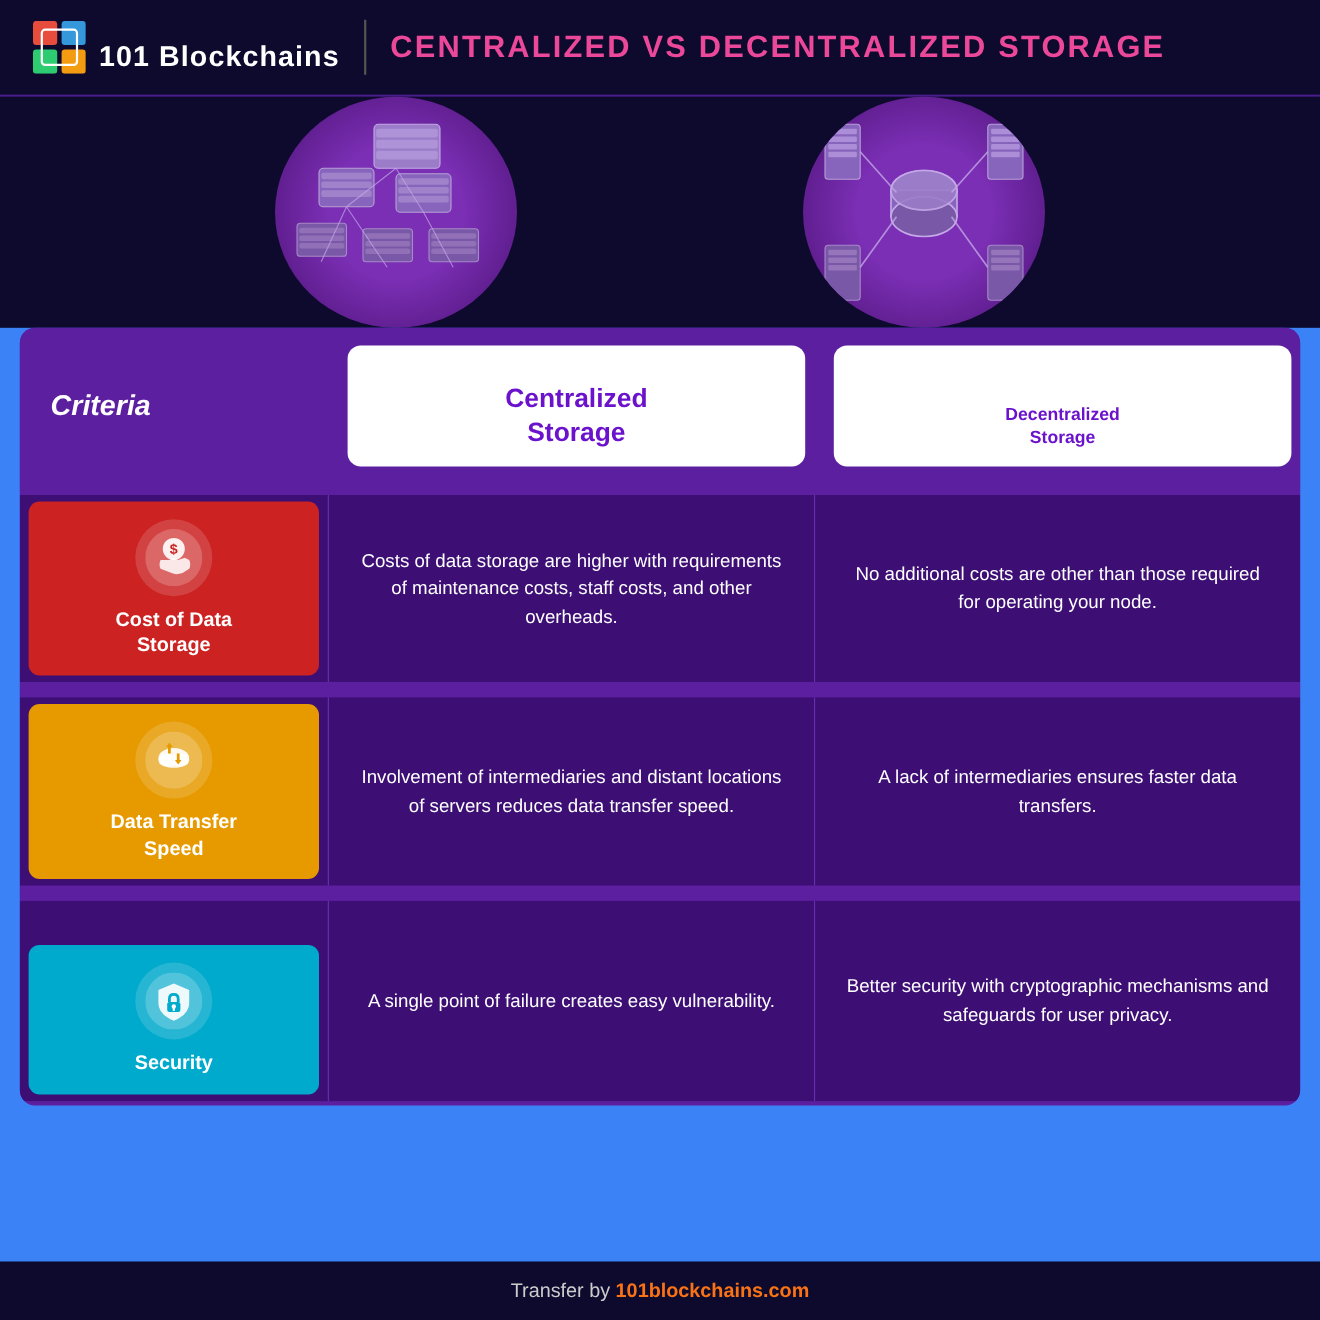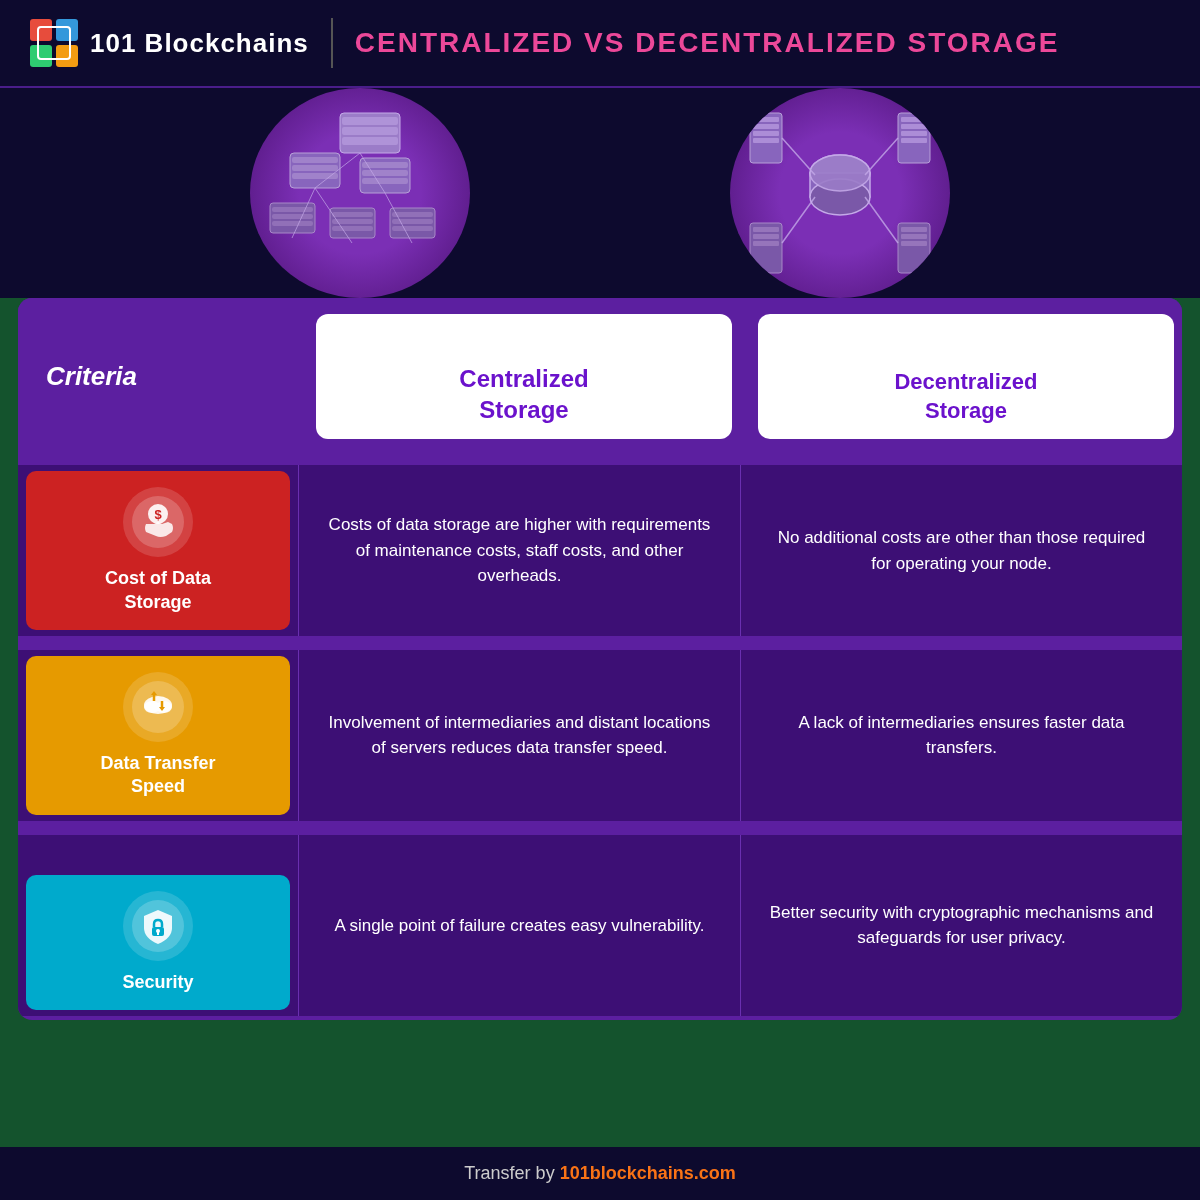--- a/index.html
+++ b/index.html
@@ -14,21 +14,21 @@
     
     .header {
       display: flex;
       align-items: center;
       background: #0d0a2e;
       padding: 18px 30px;
       border-bottom: 2px solid #4a1d8a;
     }
     .logo-area {
       display: flex;
-      align-items: center;
+      align-items: flex-end;
       gap: 12px;
     }
     .logo-icon {
       width: 48px;
       height: 48px;
     }
     .logo-text {
       color: #ffffff;
       font-size: 26px;
       font-weight: 900;
@@ -178,21 +178,21 @@
       background: #0d0a2e;
       display: flex;
       justify-content: space-around;
       padding: 0px 120px 0px 120px;
       align-items: flex-end;
     }
 
     .table-section {
       flex: 1;
       padding: 0 18px 8px 18px;
-      background: #14532d;
+      background: #3b82f6;
     }
 
     .table-wrapper {
       background: #5c1fa0;
       border-radius: 14px;
       overflow: hidden;
     }
 
     .row-divider {
       height: 6px;
@@ -320,21 +320,21 @@
     <div class="table-wrapper">
 
       <div class="col-headers">
         <div class="col-criteria">
           <span>Criteria</span>
         </div>
         <div class="col-header-box">
           <span style="color:#6b12cc;font-size:24px;font-weight:900;text-align:center;line-height:1.3;">Centralized<br>Storage</span>
         </div>
         <div class="col-header-box">
-          <span style="color:#6b12cc;font-size:22px;font-weight:900;text-align:center;line-height:1.3;margin-top:40px;">Decentralized<br>Storage</span>
+          <span style="color:#6b12cc;font-size:16px;font-weight:900;text-align:center;line-height:1.3;margin-top:40px;">Decentralized<br>Storage</span>
         </div>
       </div>
 
       <div class="row-divider"></div>
 
       <div class="data-row">
         <div class="criteria-cell red-bg">
           <div class="criteria-icon">
 
             <svg width="52" height="52" viewBox="0 0 52 52">

